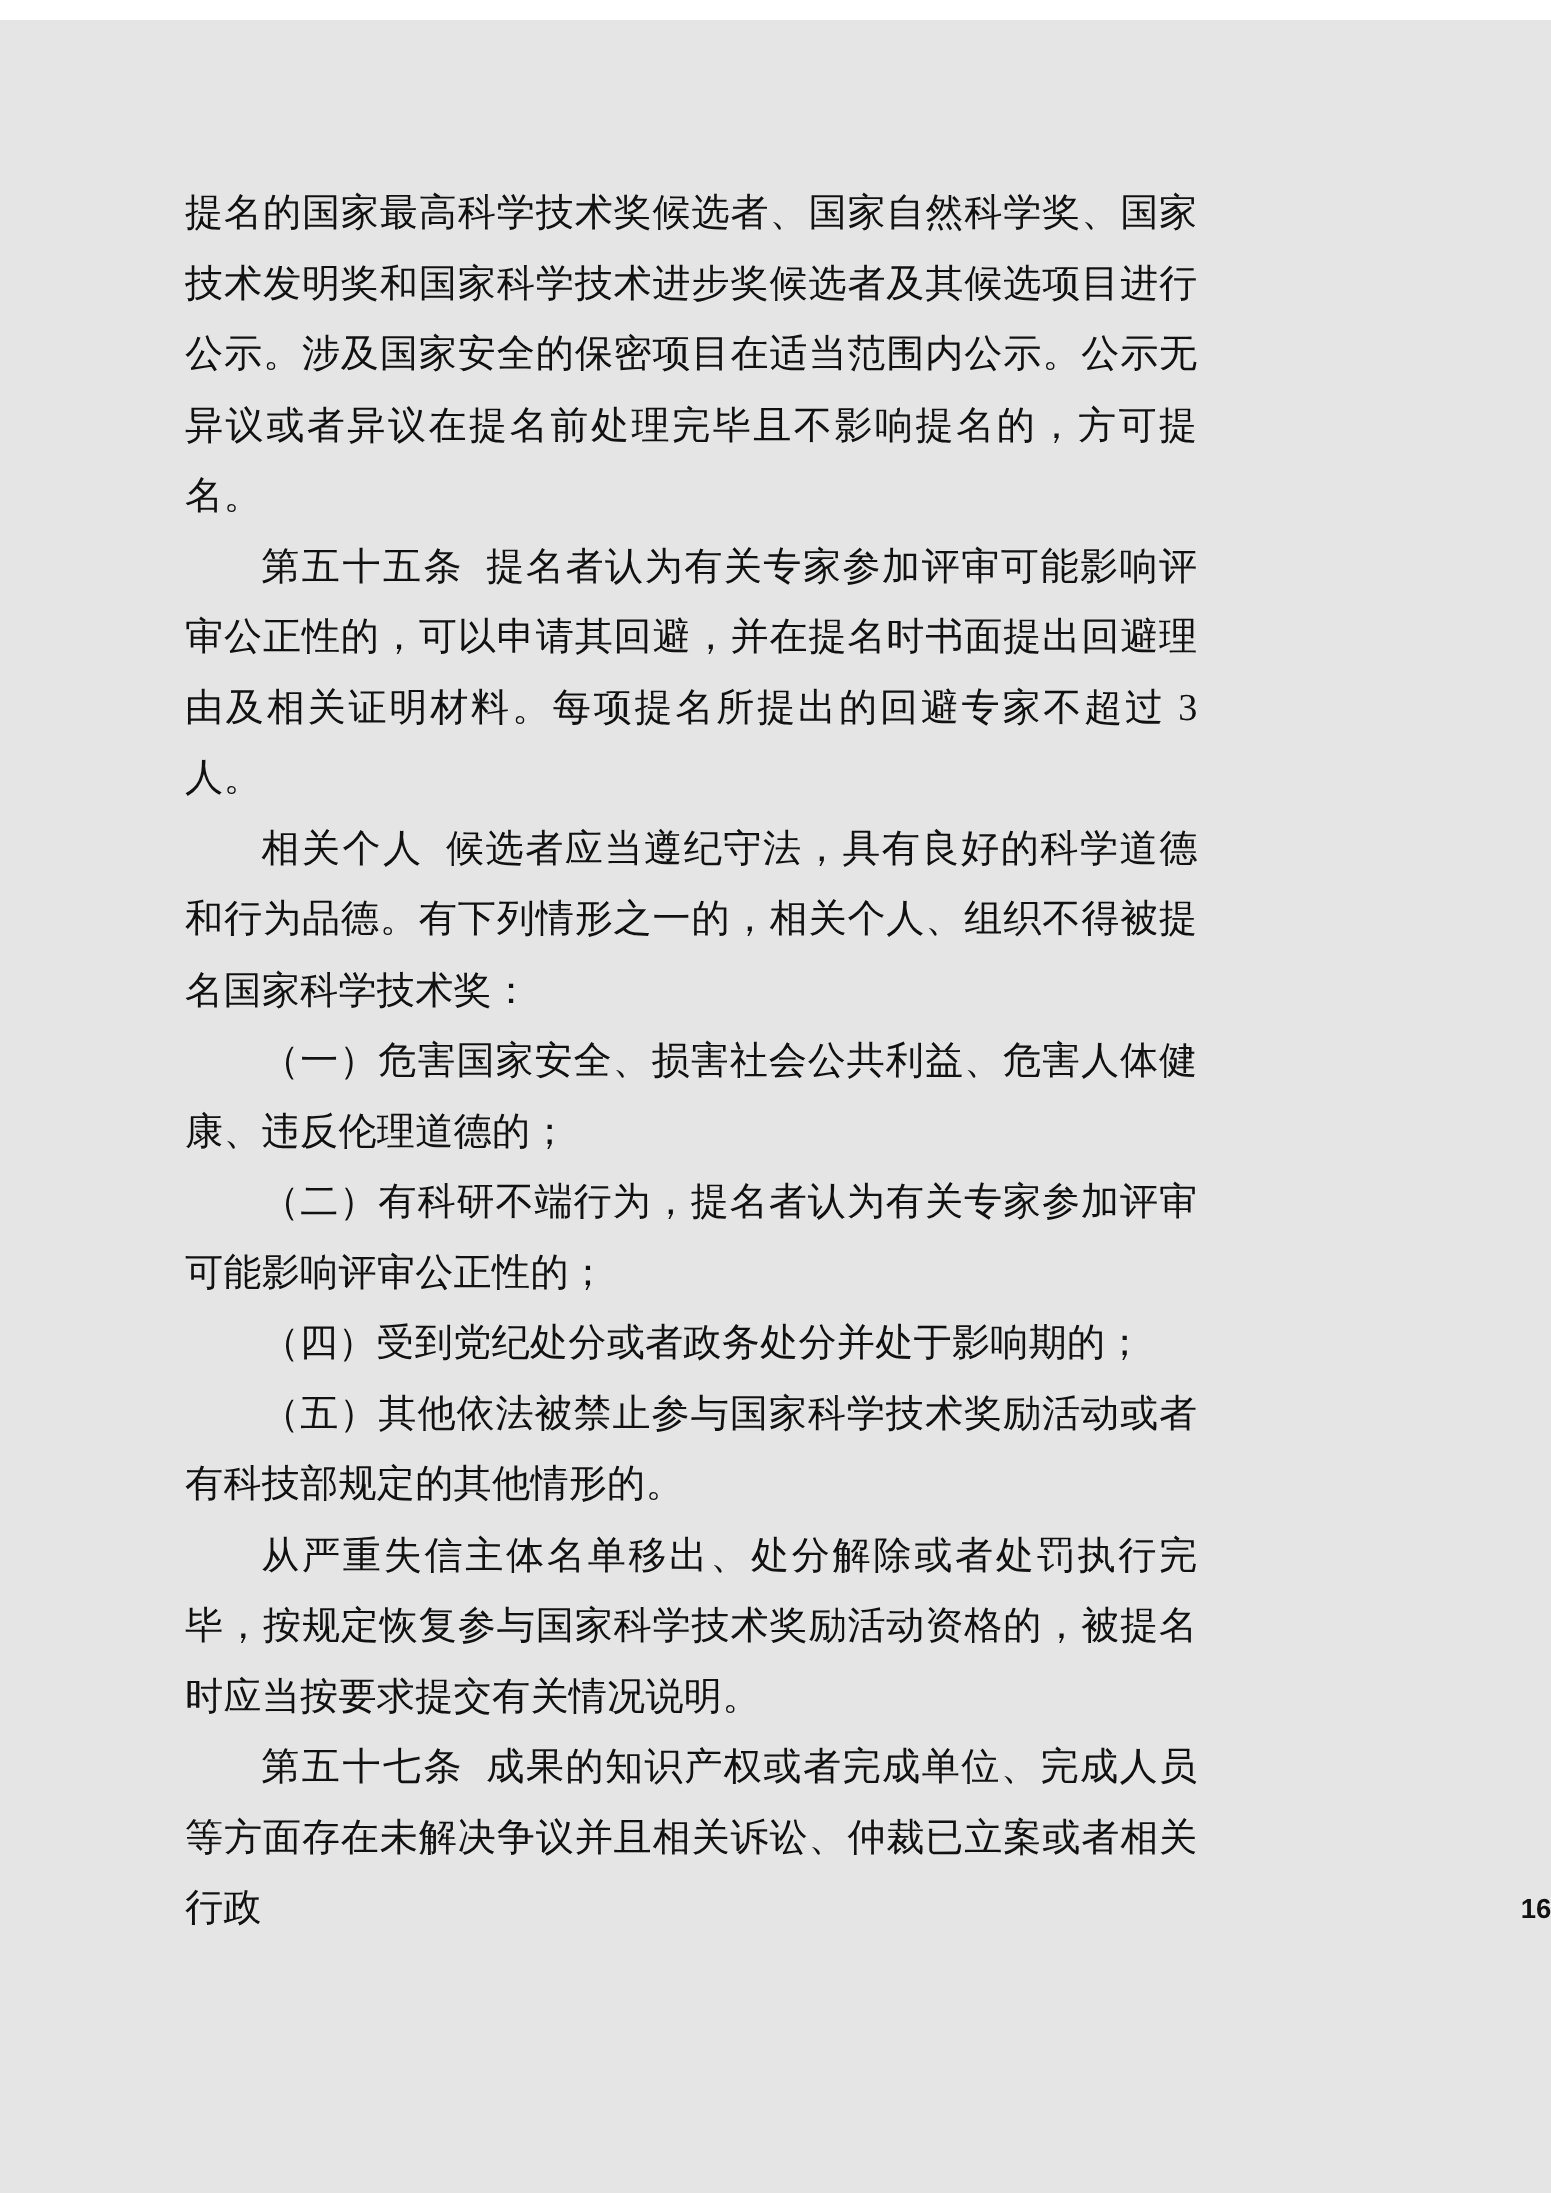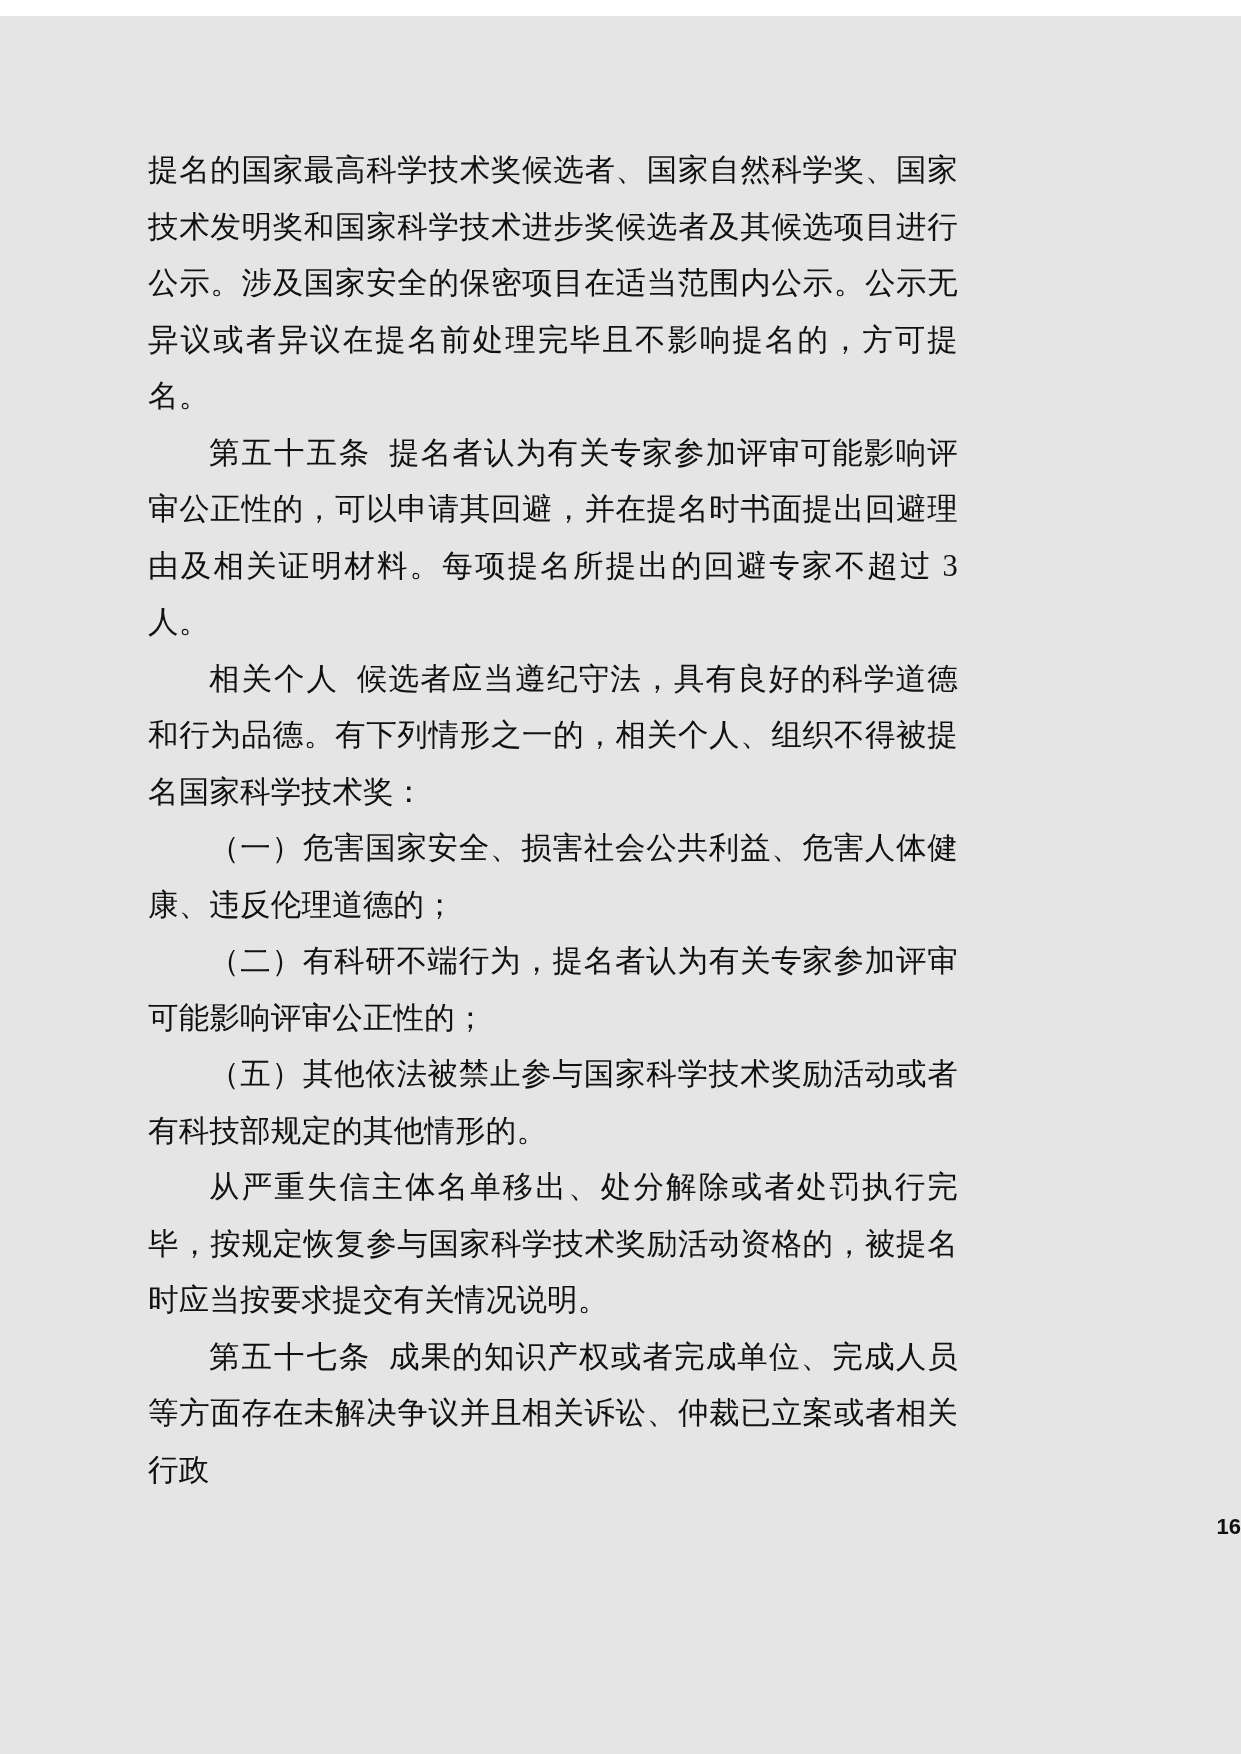--- a/index.html
+++ b/index.html
@@ -77,20 +77,23 @@
 
     <p class="indent">
       <span>（一）危害国家安全、损害社会公共利益、危害人体健康、违反伦理道德的；</span>
     </p>
 
     <p class="indent">
       <span>（二）有科研不端行为，提名者认为有关专家参加评审可能影响评审公正性的；</span>
     </p>
 
 
+    <p class="indent">
+      <span>（四）受到党纪处分或者政务处分并处于影响期的；</span>
+    </p>
 
     <p class="indent">
       <span>（五）其他依法被禁止参与国家科学技术奖励活动或者有科技部规定的其他情形的。</span>
     </p>
 
     <p class="indent">
       <span>从严重失信主体名单移出、处分解除或者处罚执行完毕，按规定恢复参与国家科学技术奖励活动资格的，被提名时应当按要求提交有关情况说明。</span>
     </p>
 
     <p class="indent">

